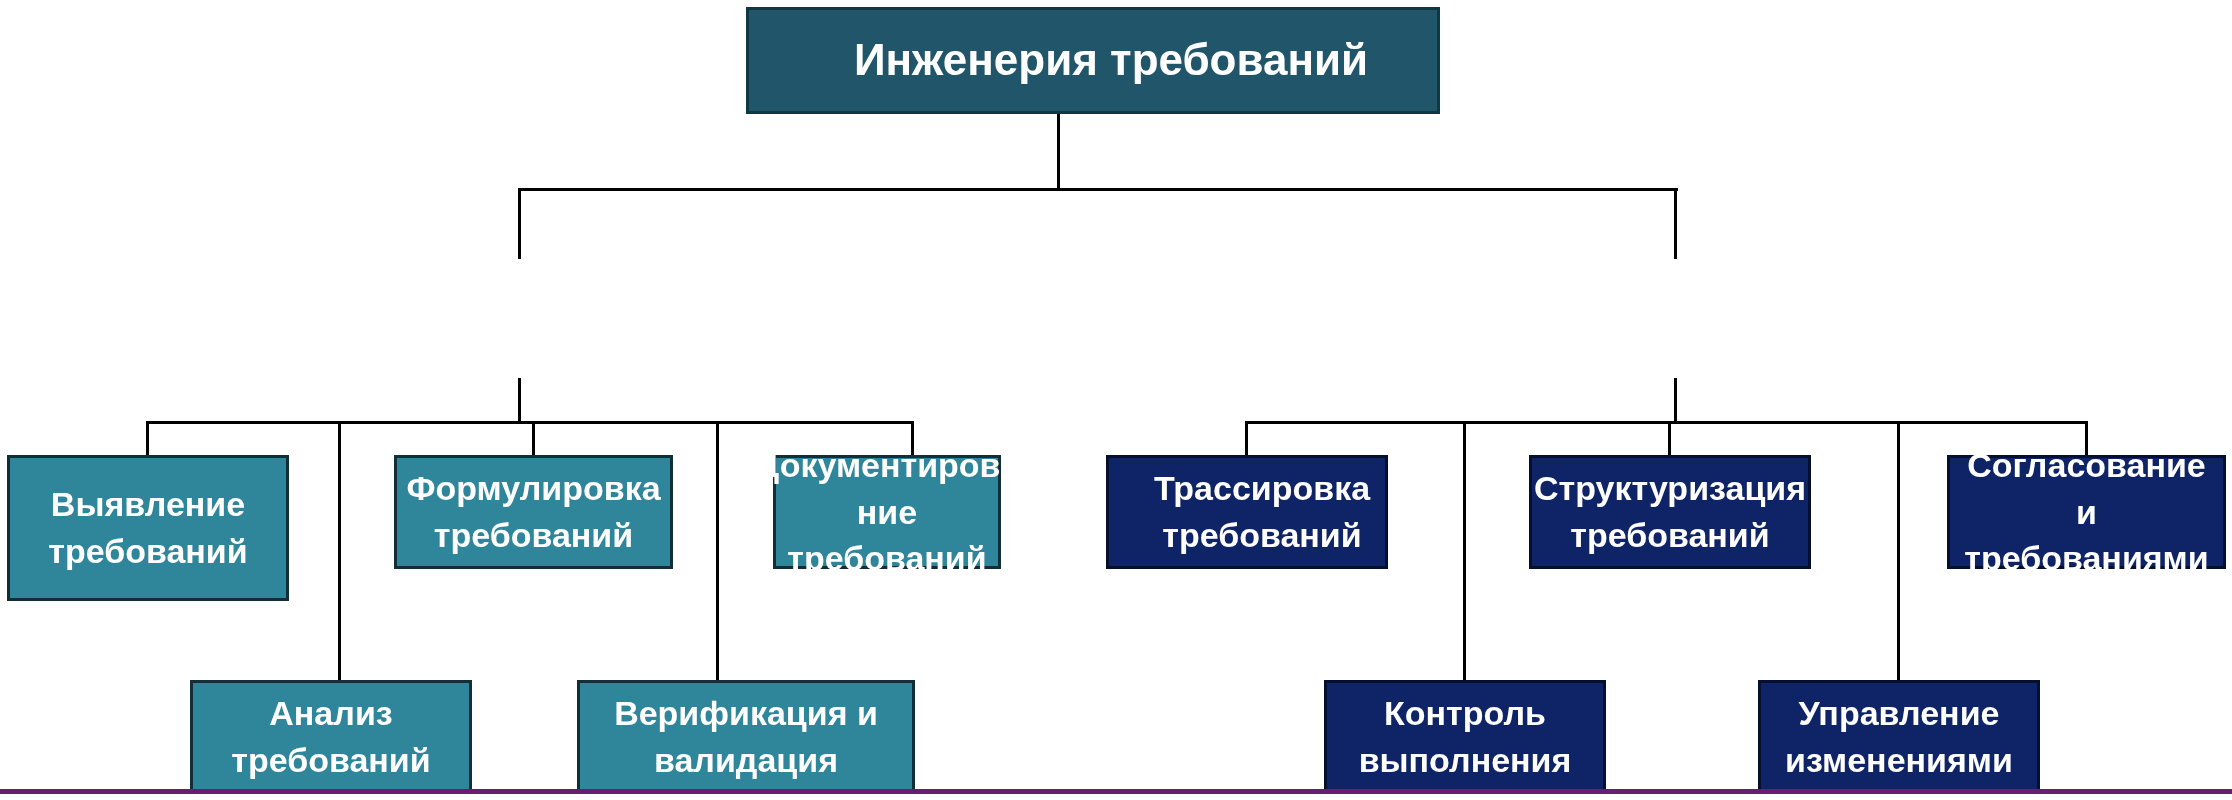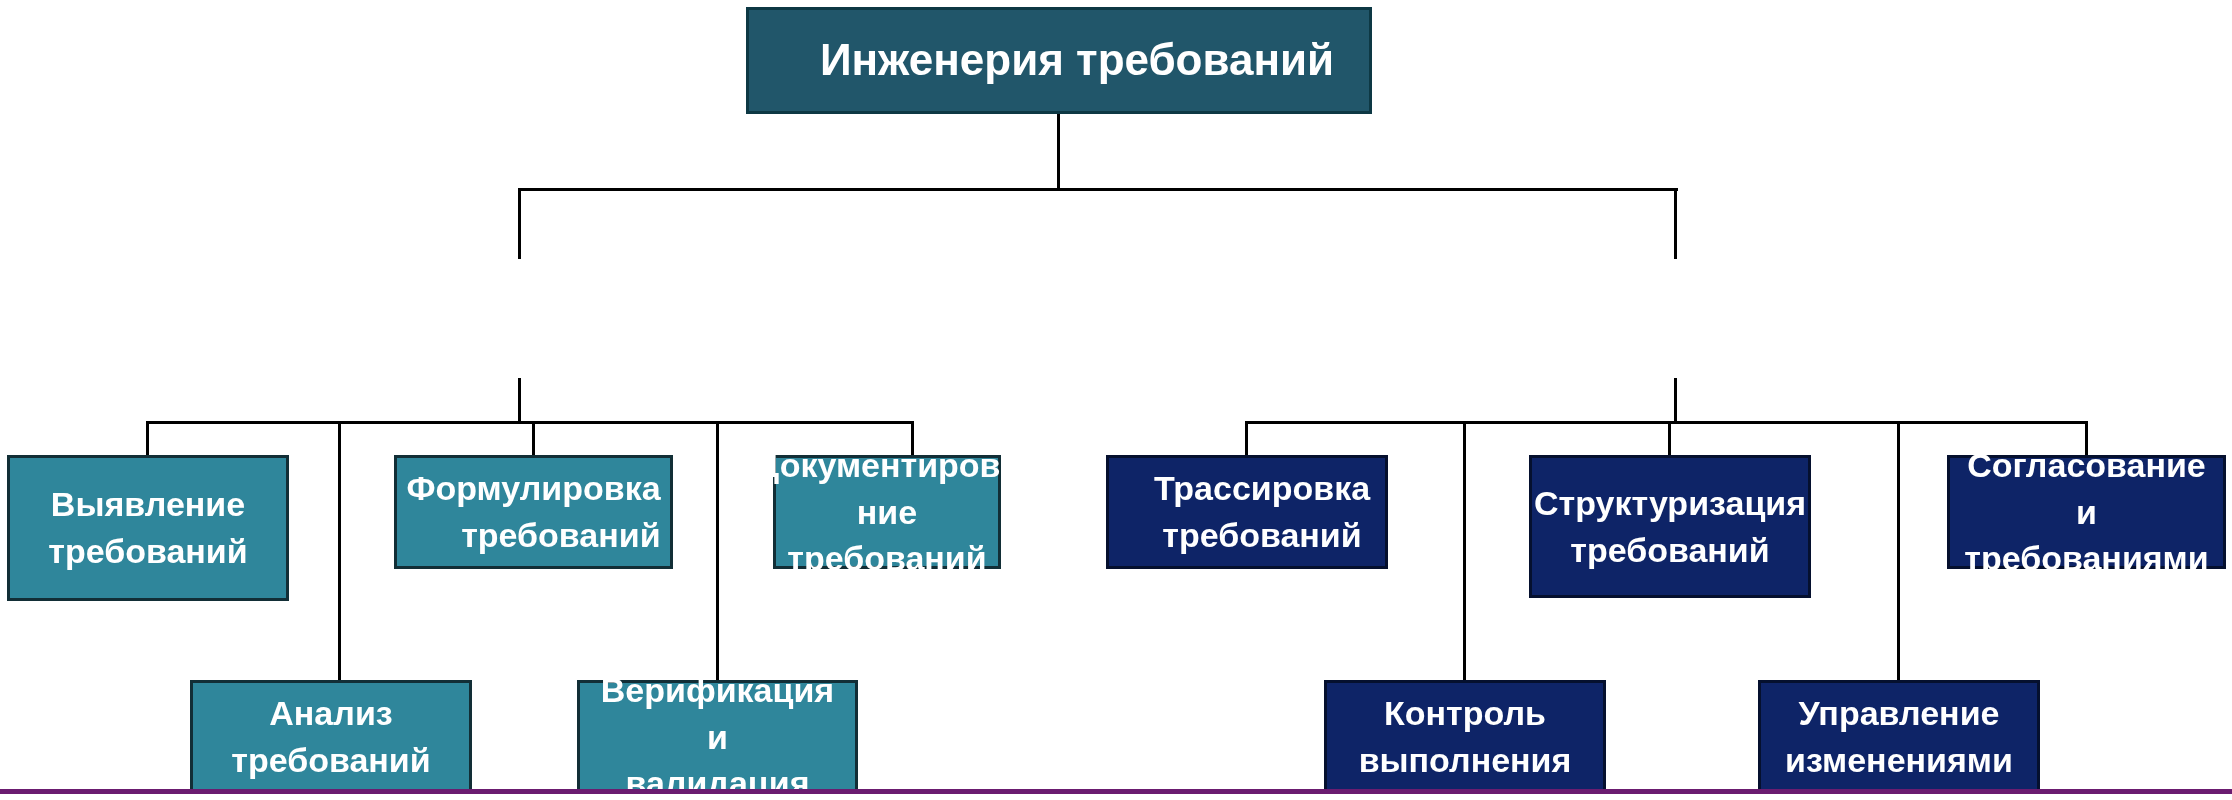--- a/index.html
+++ b/index.html
@@ -51,52 +51,52 @@
   .bottom-rule {
     position: absolute;
     background: var(--bottom-rule-color, #6B1C70);
   }
 </style>
 </head>
 <body>
 
 <div id="stage">
 
-  <div class="node root-node" style="left:746px; top:7px; width:626px; height:107px;padding-left:36px;">
+  <div class="node root-node" style="left:746px; top:7px; width:694px; height:107px;padding-left:36px;">
     <span class="label">Инженерия требований</span>
   </div>
 
 
   <div class="node teal-node" style="left:7px; top:455px; width:282px; height:146px;">
     <span class="label">Выявление
 требований</span>
   </div>
-  <div class="node teal-node" style="left:394px; top:455px; width:279px; height:114px;text-align:right;">
+  <div class="node teal-node" style="left:394px; top:455px; width:279px; height:114px;">
     <span class="label">Формулировка
 требований</span>
   </div>
   <div class="node teal-node" style="left:773px; top:455px; width:228px; height:114px;">
     <span class="label">Документирова
 ние требований</span>
   </div>
 
   <div class="node teal-node" style="left:190px; top:680px; width:282px; height:114px;">
     <span class="label">Анализ
 требований</span>
   </div>
-  <div class="node teal-node" style="left:577px; top:680px; width:281px; height:114px;">
+  <div class="node teal-node" style="left:577px; top:680px; width:338px; height:114px;">
     <span class="label">Верификация и
 валидация</span>
   </div>
 
   <div class="node navy-node" style="left:1106px; top:455px; width:282px; height:114px;padding-left:30px;">
     <span class="label">Трассировка
 требований</span>
   </div>
-  <div class="node navy-node" style="left:1529px; top:455px; width:282px; height:143px;">
+  <div class="node navy-node" style="left:1529px; top:455px; width:282px; height:114px;">
     <span class="label">Структуризация
 требований</span>
   </div>
   <div class="node navy-node" style="left:1947px; top:455px; width:279px; height:114px;">
     <span class="label">Согласование и
 требованиями</span>
   </div>
 
   <div class="node navy-node" style="left:1324px; top:680px; width:282px; height:114px;">
     <span class="label">Контроль

